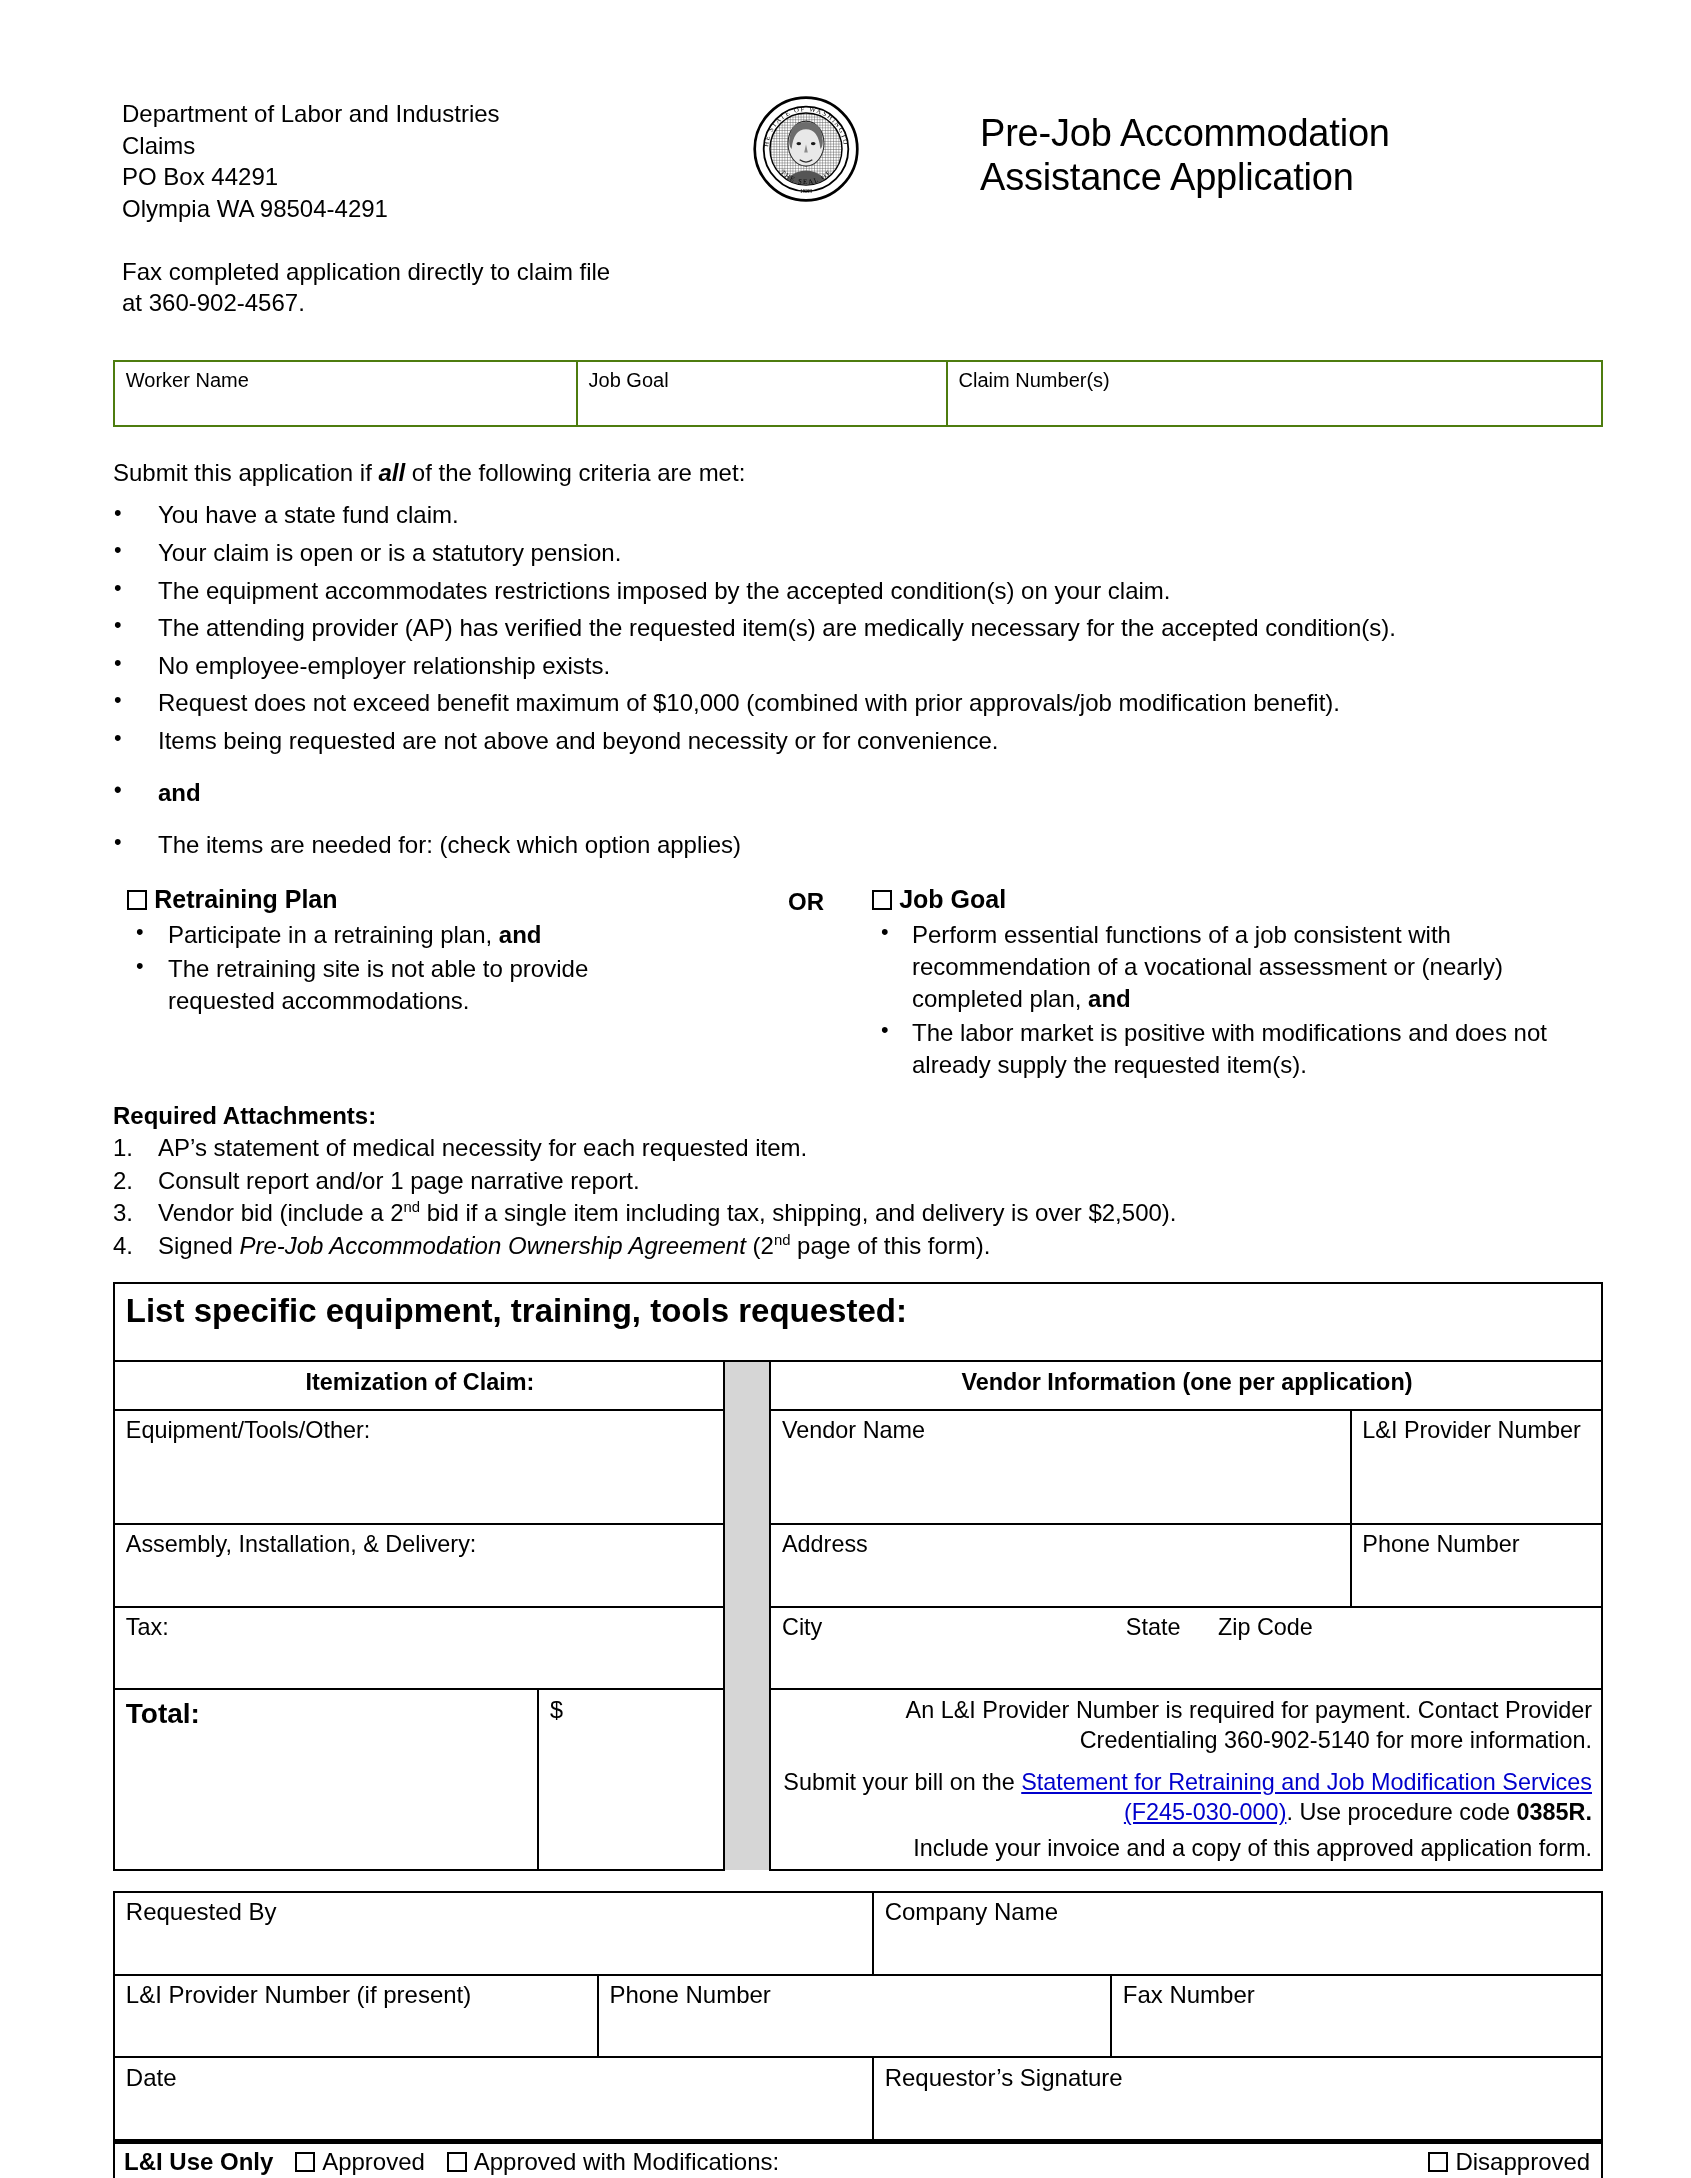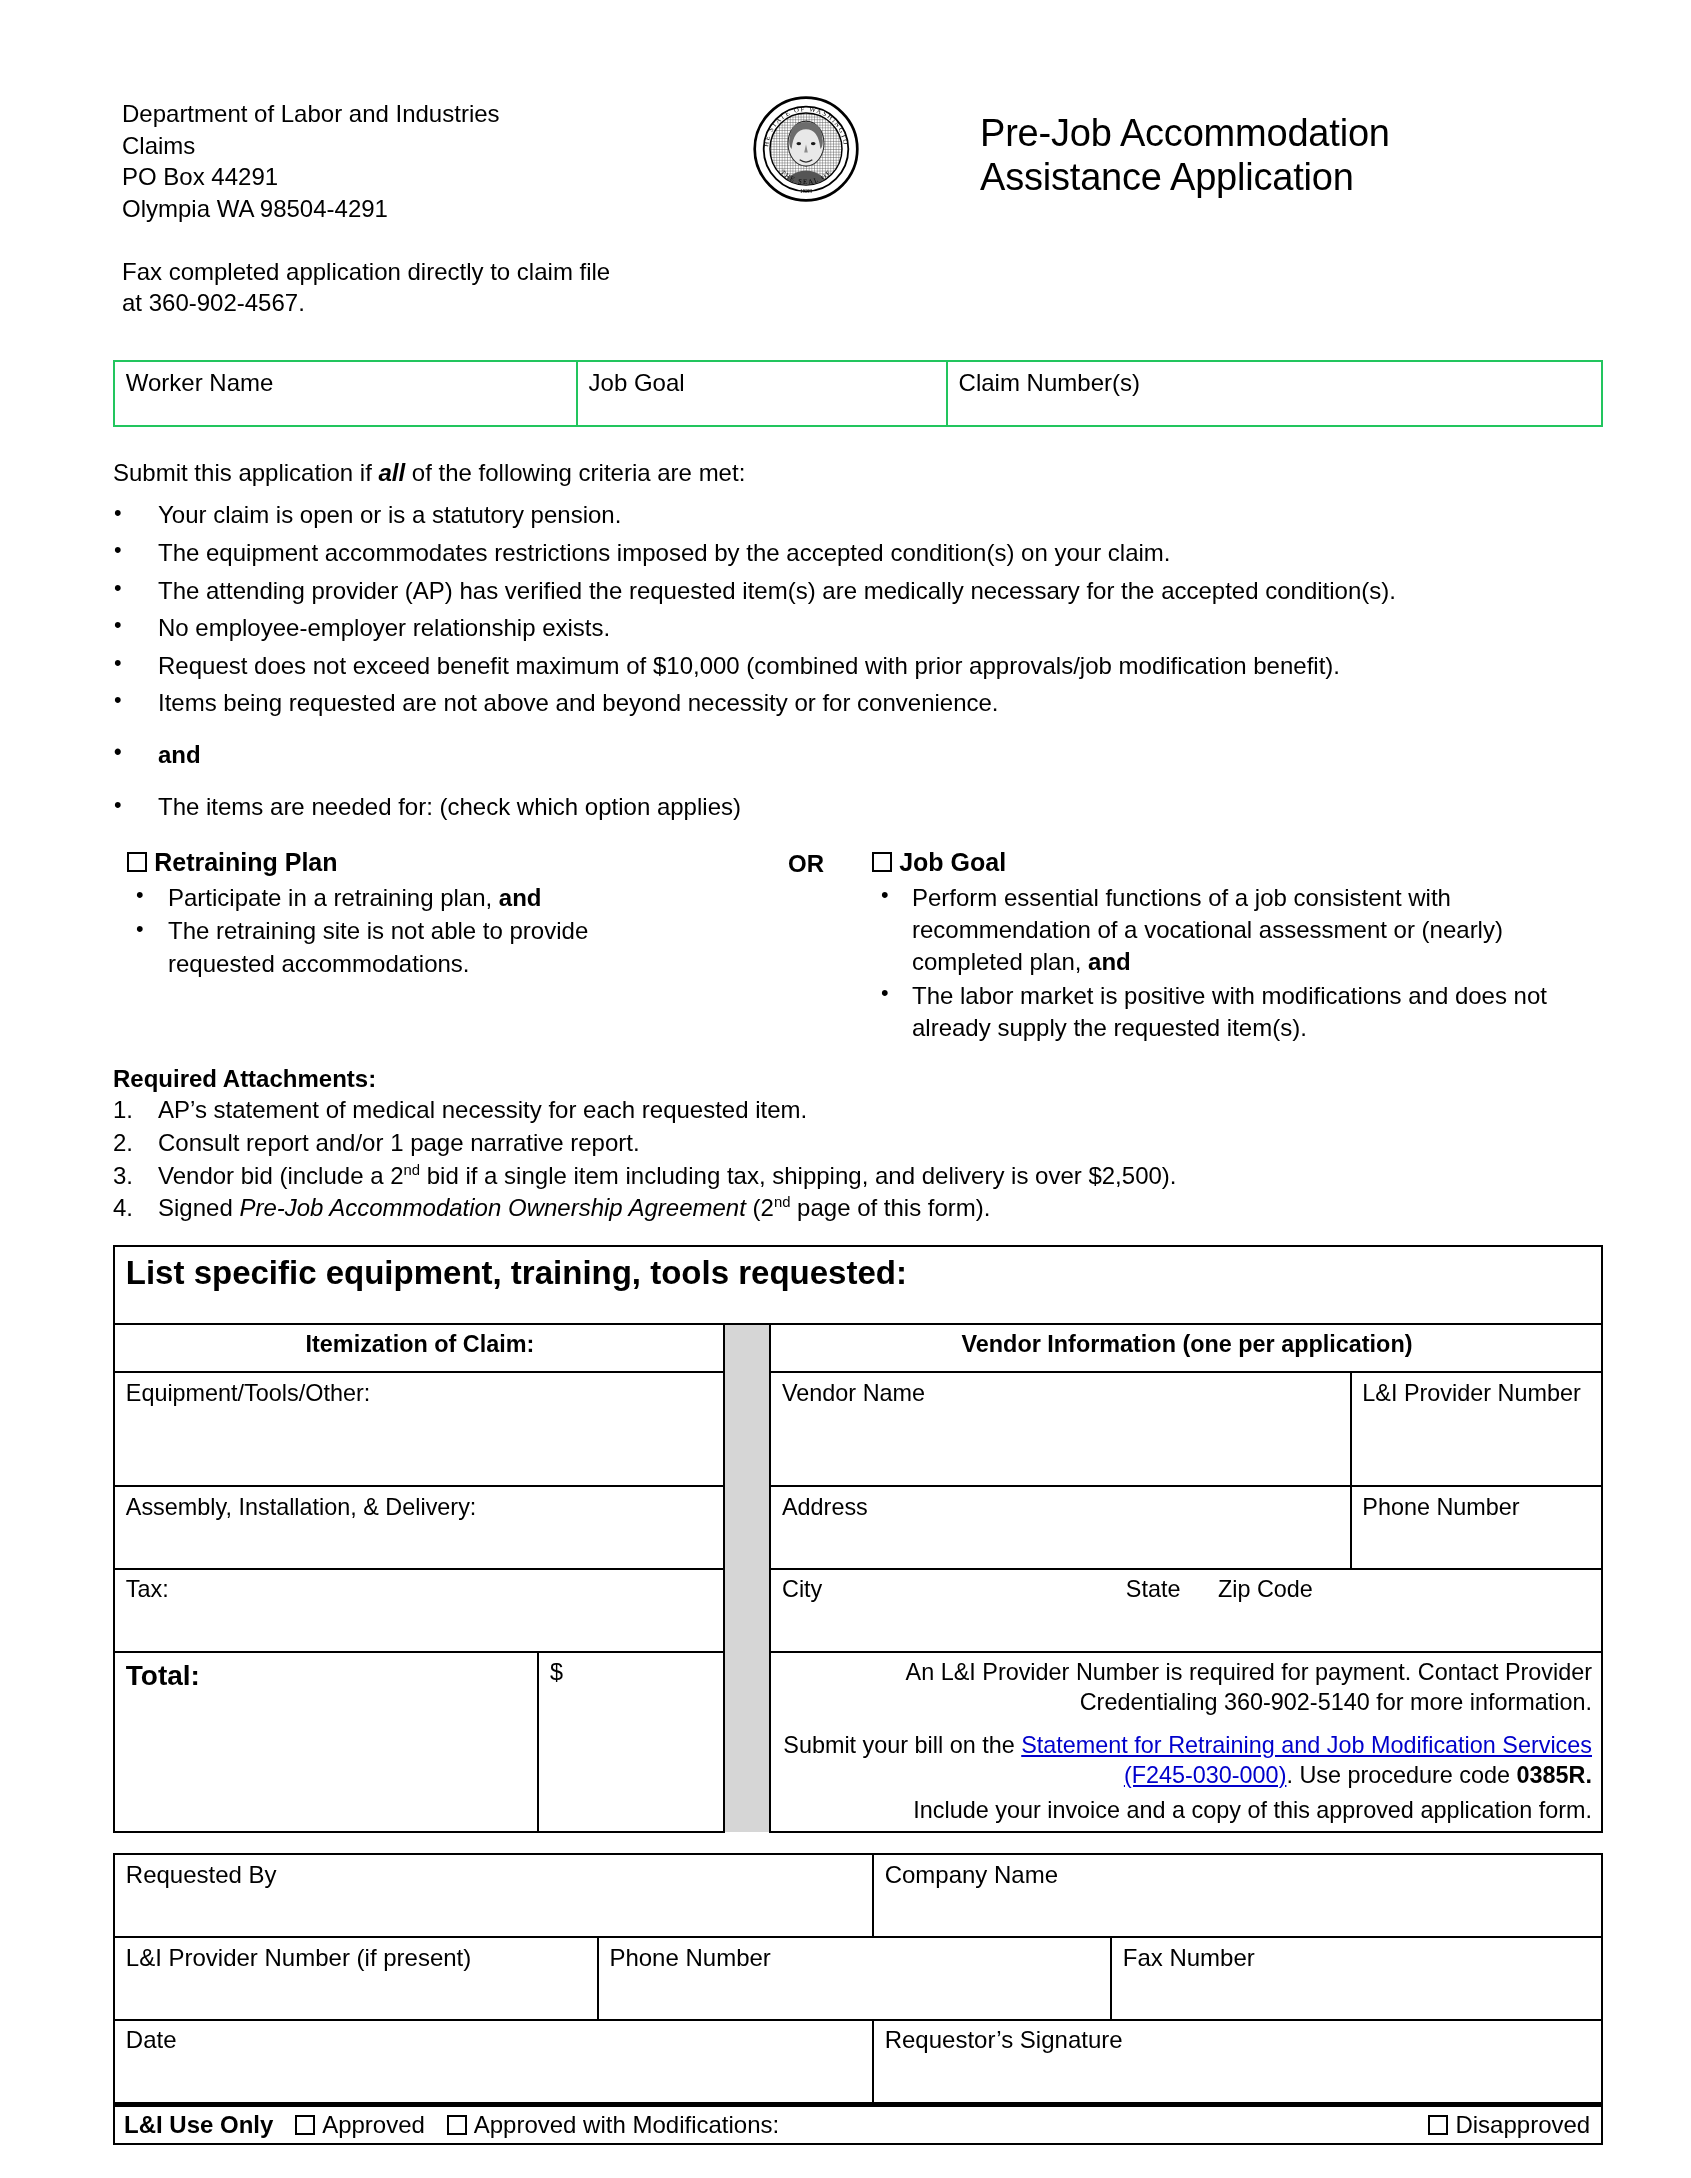--- a/index.html
+++ b/index.html
@@ -62,24 +62,24 @@
   }
 
   
   .frm {
     border-collapse: collapse;
     table-layout: fixed;
     width: 1490px;
     margin-left: 101px;
   }
   .frm td {
-    border: 2px solid #22c55e;
+    border: 2px solid #4d7c0f;
     vertical-align: top;
     padding: 5.4px 9px 5.4px 10.8px;
-    font-size: 24px;
+    font-size: 20px;
     line-height: 1.3;
   }
 
   
   .topinfo { margin-top: 41px; }
   .topinfo td { height: 52px; }
 
   
   .criteria-intro {
     margin: 32px 0 0 101px;
@@ -322,20 +322,21 @@
       </td>
     </tr>
   </tbody>
     </table>
 
   <div class="criteria-intro">
     <span>Submit this application if </span><i style="font-weight:bold">all</i><span> of the following criteria are met:</span>
   </div>
 
   <ul class="bul">
+    <li>You have a state fund claim.</li>
     <li>Your claim is open or is a statutory pension.</li>
     <li>The equipment accommodates restrictions imposed by the accepted condition(s) on your claim.</li>
     <li>The attending provider (AP) has verified the requested item(s) are medically necessary for the accepted condition(s).</li>
     <li>No employee-employer relationship exists.</li>
     <li>Request does not exceed benefit maximum of $10,000 (combined with prior approvals/job modification benefit).</li>
     <li>Items being requested are not above and beyond necessity or for convenience.</li>
     <li class="nobullet" style="font-weight:bold;margin-top:20px;margin-bottom:20px">and</li>
     <li>The items are needed for: (check which option applies)</li>
   </ul>
 

